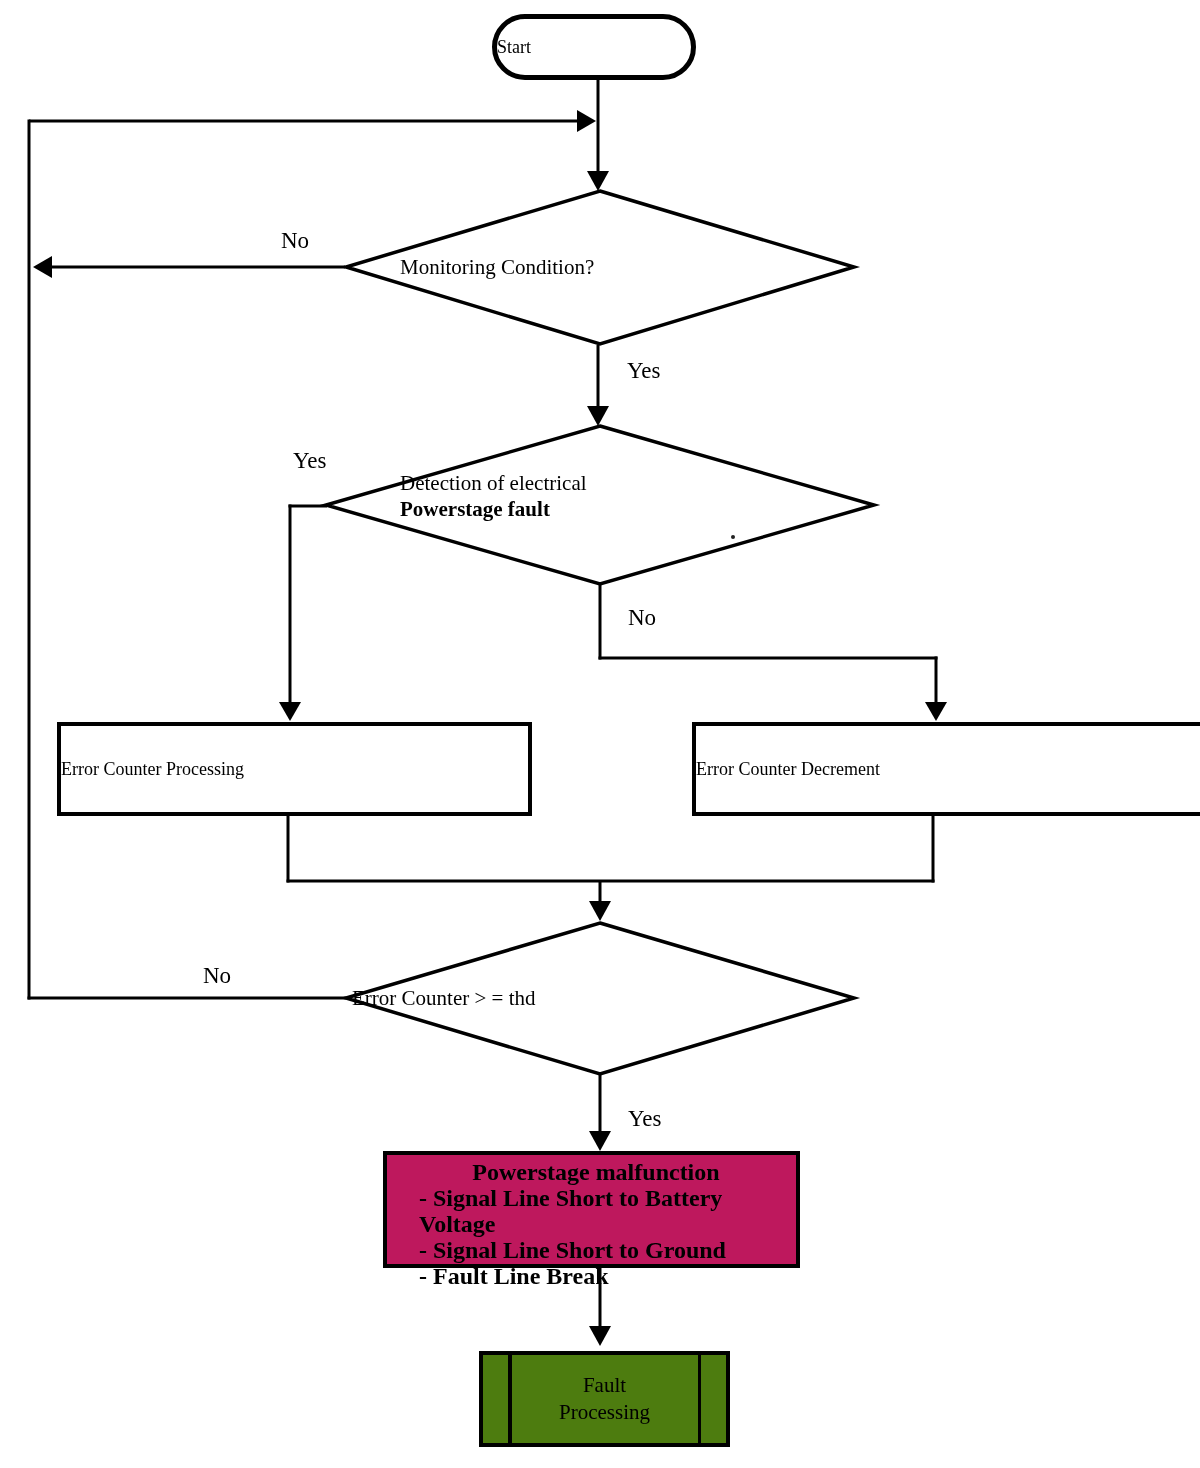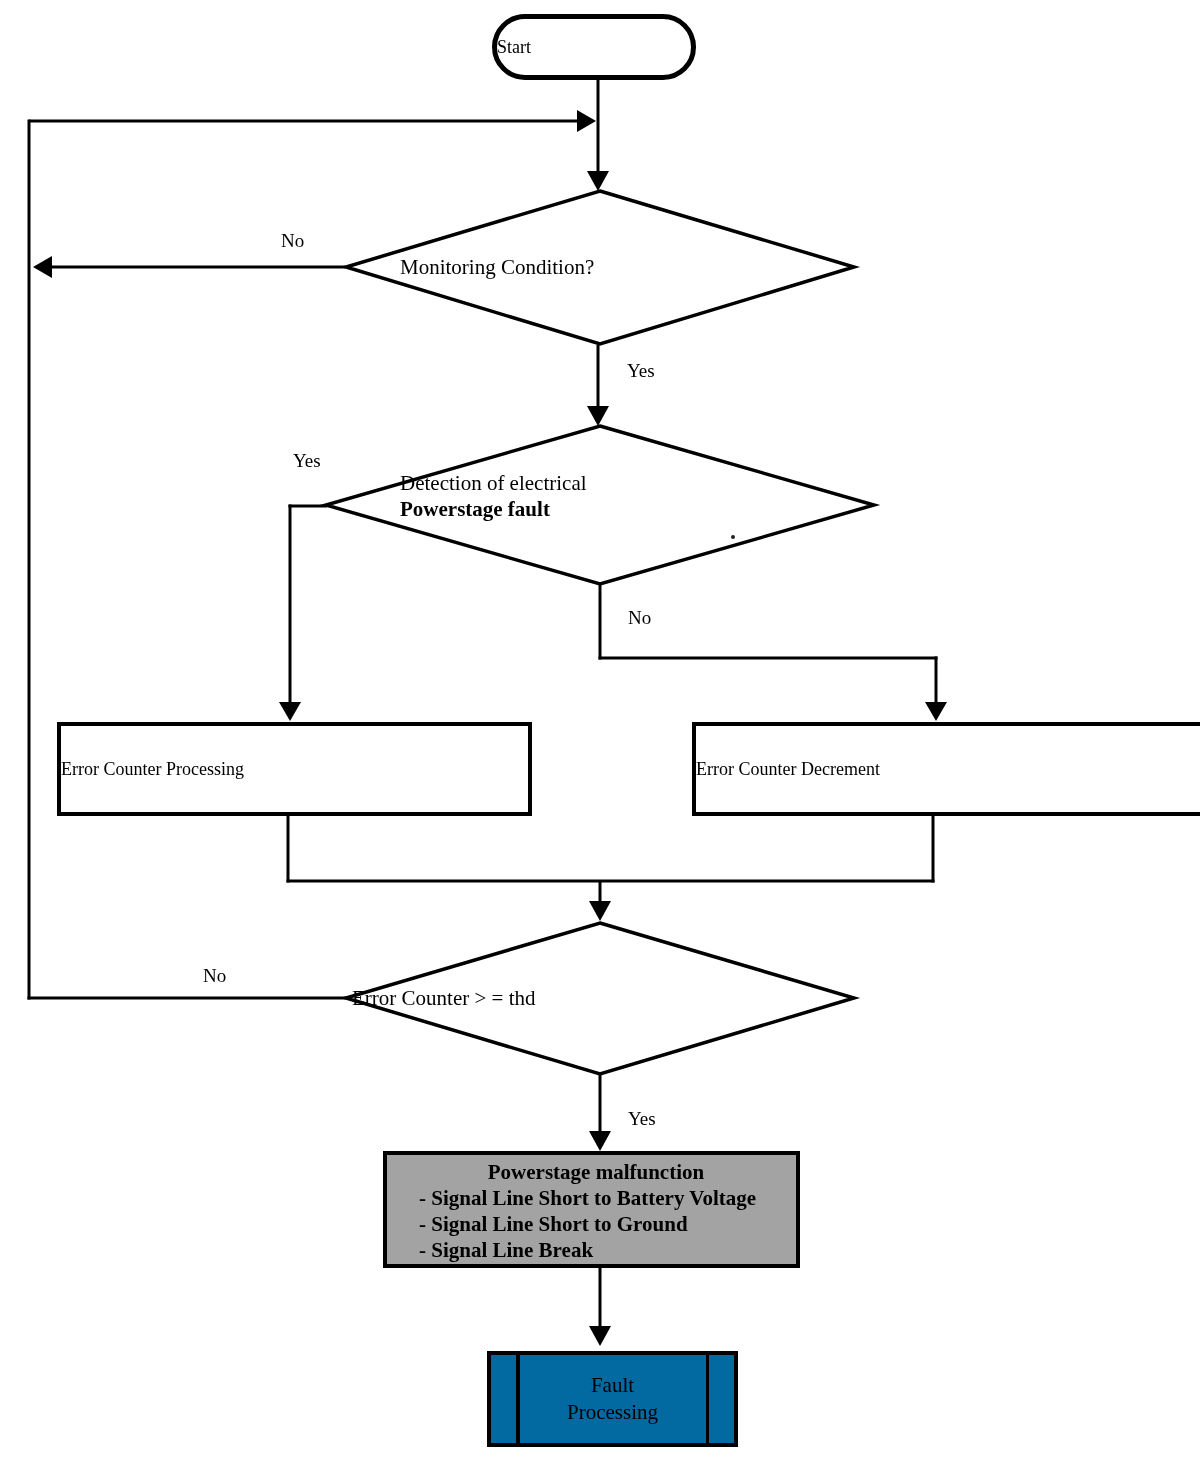--- a/index.html
+++ b/index.html
@@ -11,28 +11,28 @@
   svg.wires{position:absolute;left:0;top:0;width:1200px;height:1468px;}
   svg.wires line{stroke:#000;stroke-width:3;}
   svg.wires polygon.head{fill:#000;stroke:none;}
   svg.wires polygon.diamond{fill:#ffffff;stroke:#000;stroke-width:3.5;}
   .node{position:absolute;display:flex;align-items:center;justify-content:flex-start;
         text-align:center;font-size:18px;line-height:26px;box-sizing:border-box;}
   .terminator{border:5px solid #000;border-radius:34px;background:#fff;}
   .process{border:4px solid #000;background:#fff;}
   .dtext{position:absolute;text-align:left;font-size:21px;line-height:26px;}
   .bold{font-weight:bold;}
-  .edge-label{position:absolute;font-size:19px;line-height:24px;white-space:nowrap;}
-  .malfunction{position:absolute;border:4px solid #000;background:#a3a3a3;box-sizing:border-box;
-               font-size:21px;line-height:26px;font-weight:bold;padding:4px 1px 0 10px;}
+  .edge-label{position:absolute;font-size:23px;line-height:24px;white-space:nowrap;}
+  .malfunction{position:absolute;border:4px solid #000;background:#be185d;box-sizing:border-box;
+               font-size:24px;line-height:26px;font-weight:bold;padding:4px 1px 0 10px;}
   .malfunction .mtitle{text-align:center;}
   .malfunction .mitem{text-align:left;margin-left:22px;}
-  .predef{position:absolute;border:4px solid #000;background:#0369a1;box-sizing:border-box;
+  .predef{position:absolute;border:4px solid #000;background:#4d7c0f;box-sizing:border-box;
           display:flex;align-items:center;justify-content:center;text-align:center;
-          font-size:21px;line-height:27px;margin-left:8px;}
+          font-size:21px;line-height:27px;}
   .predef .sidebar{position:absolute;top:0;bottom:0;width:3.5px;background:#000;}
   .predef .sidebar.left{left:25px;}
   .predef .sidebar.right{right:25px;}
   .stray-dot{position:absolute;left:731px;top:535px;width:4px;height:4px;background:#222;
              border-radius:50%;font-size:0;overflow:hidden;}
 </style>
 </head>
 <body>
 
 <div class="canvas">
@@ -118,21 +118,21 @@
   </div>
 
   <div class="node process" style="left:692px;top:722px;width:544px;height:94px;">
     <span>Error Counter Decrement</span>
   </div>
 
   <div class="malfunction" style="left:383px;top:1151px;width:417px;height:117px;">
     <div class="mtitle">Powerstage malfunction</div>
     <div class="mitem">- Signal Line Short to Battery Voltage</div>
     <div class="mitem">- Signal Line Short to Ground</div>
-    <div class="mitem">- Signal Line Break</div>
+    <div class="mitem">- Fault Line Break</div>
   </div>
 
   <div class="predef" style="left:479px;top:1351px;width:251px;height:96px;">
     <div class="sidebar left"></div>
     <div class="sidebar right"></div>
     <div>
       <div>Fault</div>
       <div>Processing</div>
     </div>
   </div>

